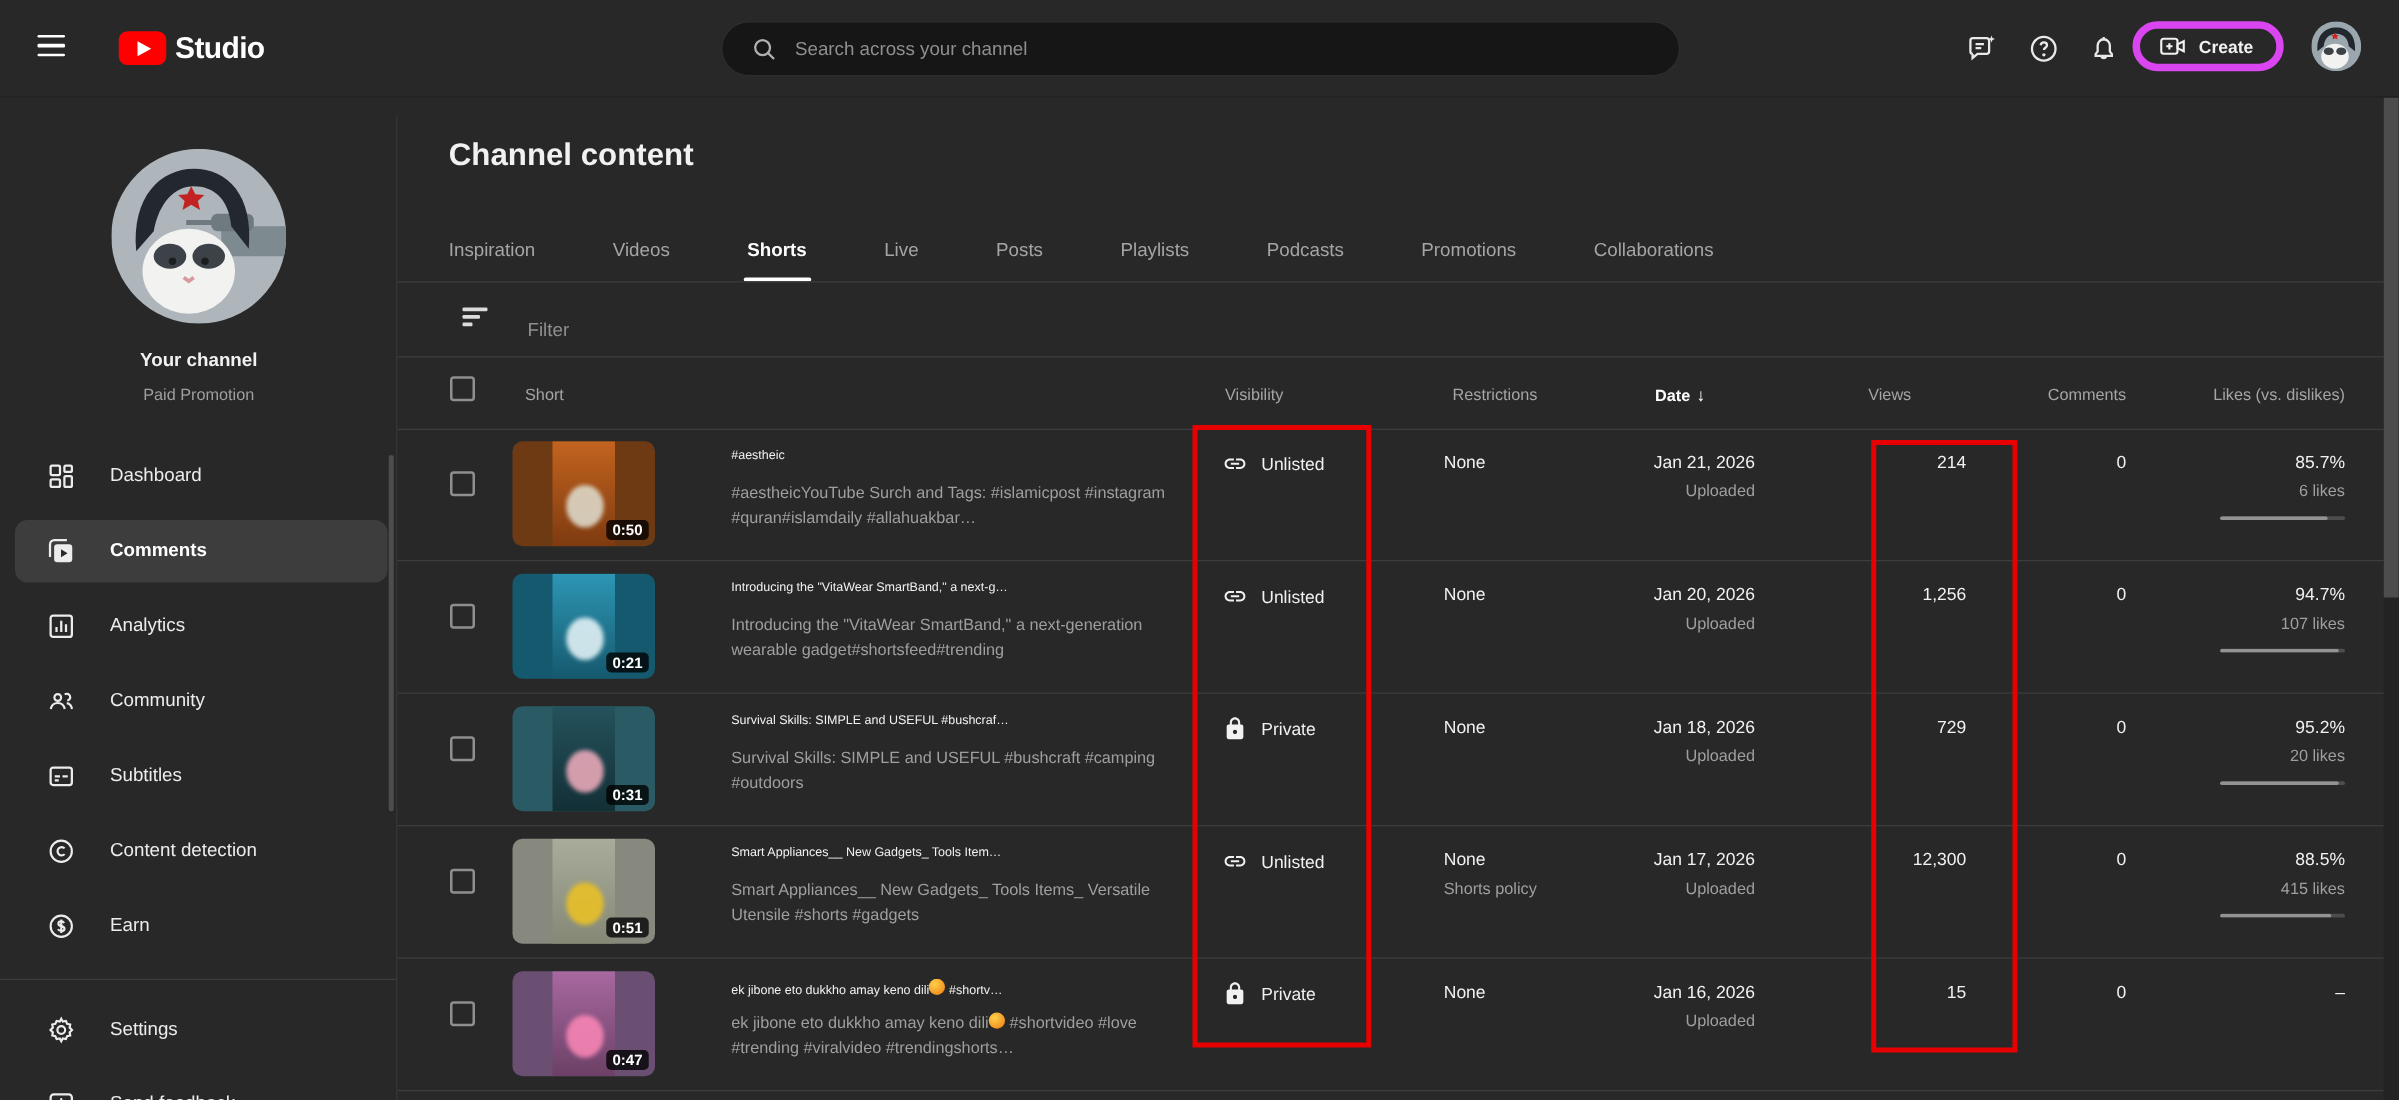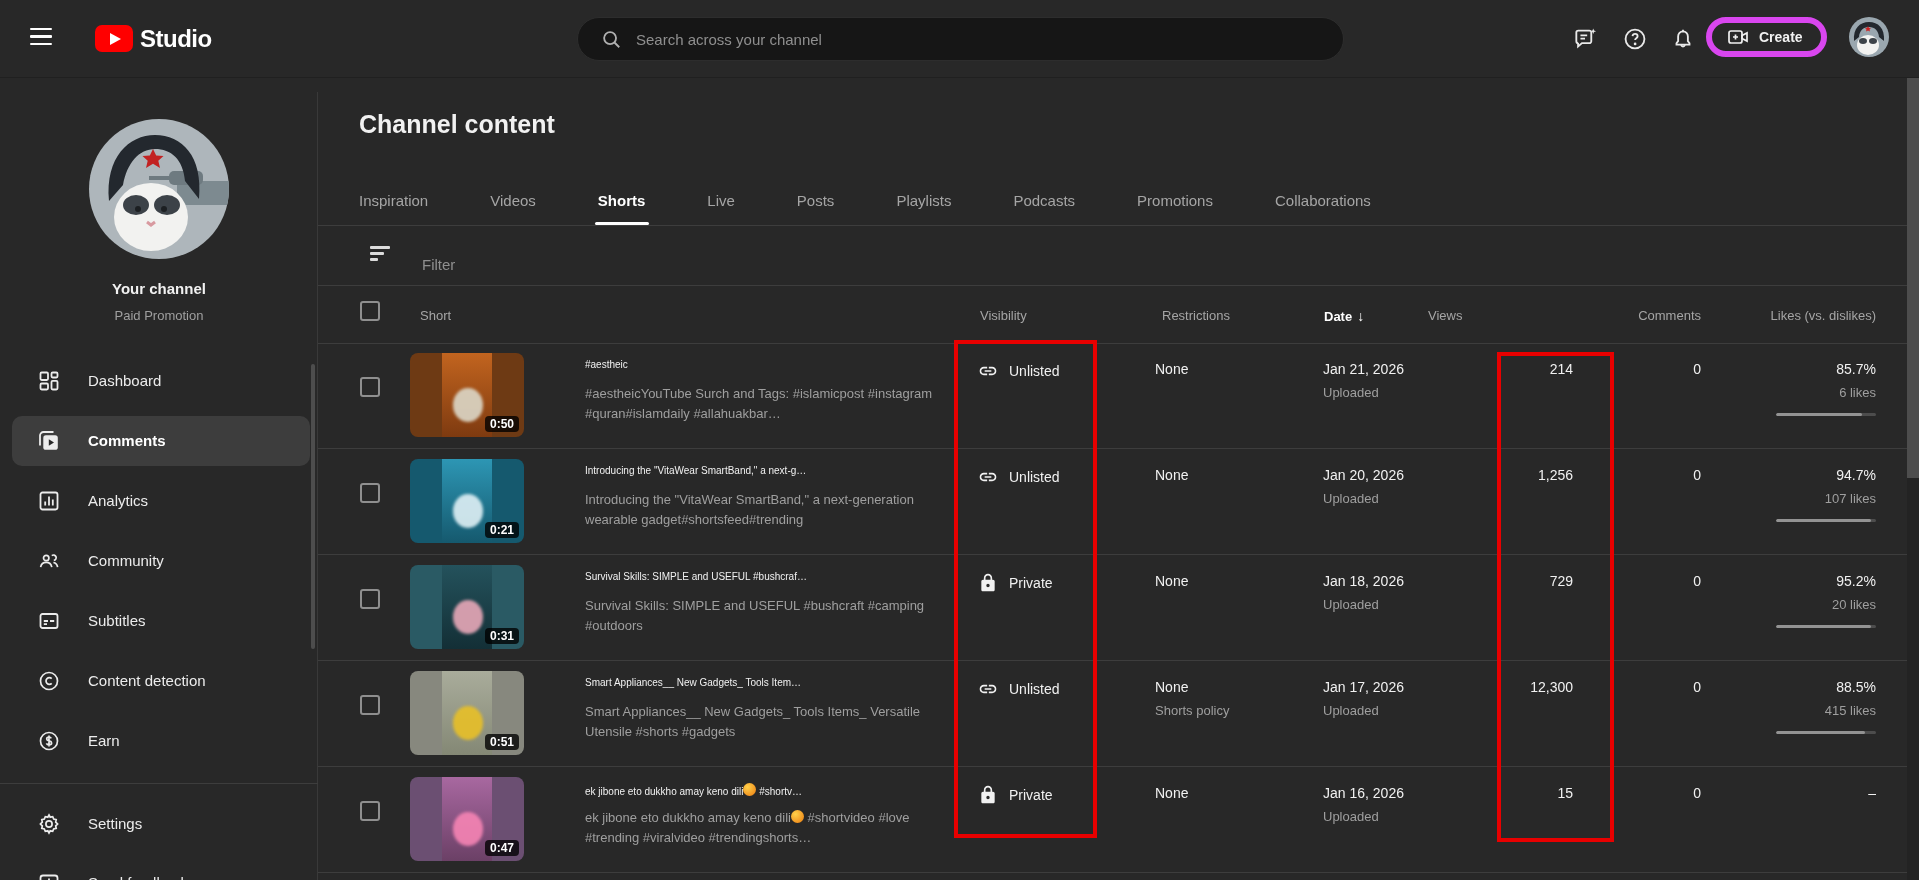--- a/index.html
+++ b/index.html
@@ -58,38 +58,38 @@
   #filter-icon i:nth-child(1){width:20px;} #filter-icon i:nth-child(2){width:14px;} #filter-icon i:nth-child(3){width:8px;}
   #filter-input { position:absolute; left:104px; top:166px; width:400px; background:transparent; border:none; outline:none; color:#f1f1f1; font-size:15px; font-family:Liberation Sans, sans-serif;margin-top:12px; }
   #filter-input::placeholder { color:#8f8f8f; }
   
   .checkbox { width:20px; height:20px; border:2px solid #8f8f8f; border-radius:3px; cursor:pointer; }
   #header-cb { position:absolute; left:42px; top:223px; }
   .hcell { position:absolute; top:230px; font-size:13px; color:#a5a5a5; font-weight:500; }
   #h-short { left:102px; } #h-vis { left:662px; } #h-restr { left:844px; }
   #h-date { left:1006px; color:#fff; font-weight:700; }
   #h-date .arrow { font-weight:400; margin-left:5px; font-size:14px; }
-  #h-views { left:1110px; width:145px; text-align:left; }
+  #h-views { left:1066px; width:145px; text-align:right; }
   #h-comments { left:1300px; width:83px; text-align:right; }
   #h-likes { left:1395px; width:163px; text-align:right; }
   
   #rows { position:absolute; left:0; top:265px; width:1589px; }
   .row { position:relative; width:1589px; height:106px; border-bottom:1px solid #3d3d3d; }
   .row .cb { position:absolute; left:42px; top:34px; }
   .thumb { position:absolute; left:92px; top:10px; width:114px; height:84px; border-radius:8px; background:var(--side,#444); overflow:hidden; cursor:pointer; }
   .t-center { position:absolute; left:28%; width:44%; top:0; bottom:0; background:linear-gradient(180deg,var(--ca,#666),var(--cb,#333)); }
   .t-blob { position:absolute; left:38%; top:42%; width:26%; height:40%; border-radius:50%; background:var(--accent,#999); opacity:.9; filter:blur(1.5px); }
   .dur { position:absolute; right:5px; bottom:5px; background:rgba(0,0,0,.78); color:#fff; font-size:12px; font-weight:700; padding:1px 5px; border-radius:4px; }
   .vtitle { position:absolute; left:267px; top:16px; width:358px; font-size:10px; color:#f1f1f1; white-space:nowrap; overflow:hidden; cursor:pointer; }
   .vdesc { position:absolute; left:267px; top:41px; width:372px; font-size:13px; line-height:20px; color:#9f9f9f; max-height:40px; overflow:hidden; }
   .vis { position:absolute; left:660px; top:18px; display:flex; align-items:center; gap:11px; font-size:14px; color:#f1f1f1; cursor:pointer; }
   .vis-icon { width:20px; height:20px; } .vis-icon svg { width:20px; height:20px; fill:#f1f1f1; }
   .restr { position:absolute; left:837px; top:18px; font-size:14px; }
   .r-sub, .d-sub, .lcount { margin-top:8px; font-size:13px; color:#9f9f9f; }
-  .datec { position:absolute; left:1005px; top:18px; font-size:14px; }
+  .datec { position:absolute; left:1005px; top:18px; font-size:14px;text-align:right; }
   .views { position:absolute; left:1110px; top:18px; width:145px; text-align:right; font-size:14px; }
   .comments { position:absolute; left:1300px; top:18px; width:83px; text-align:right; font-size:14px; }
   .likes { position:absolute; left:1395px; top:18px; width:163px; text-align:right; font-size:14px; }
   .lbar { margin-top:13px; margin-left:63px; width:100px; height:3px; background:#4d4d4d; border-radius:2px; overflow:hidden; }
   .lfill { height:100%; background:#939393; border-radius:2px; }
   .emoji { display:inline-block; width:13px; height:13px; border-radius:50%; background:radial-gradient(circle at 35% 32%,#ffd04a,#f0901e 75%); color:transparent; overflow:hidden; vertical-align:-1px; }
   
   .anno { position:absolute; border:4px solid #e80000; pointer-events:none; z-index:20; }
   #anno-visibility { left:954px; top:340px; width:143px; height:498px; }
   #anno-views { left:1497px; top:352px; width:117px; height:490px; }

